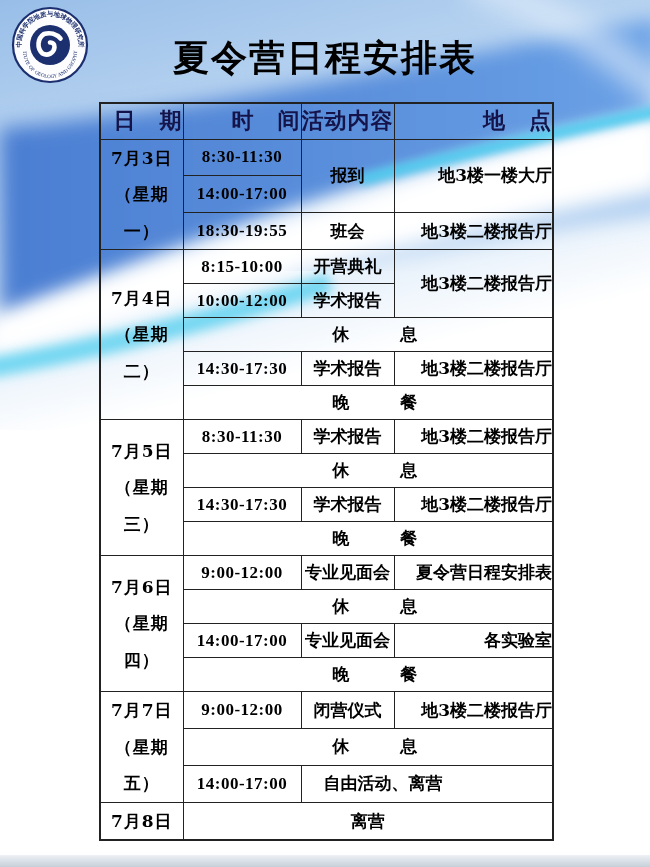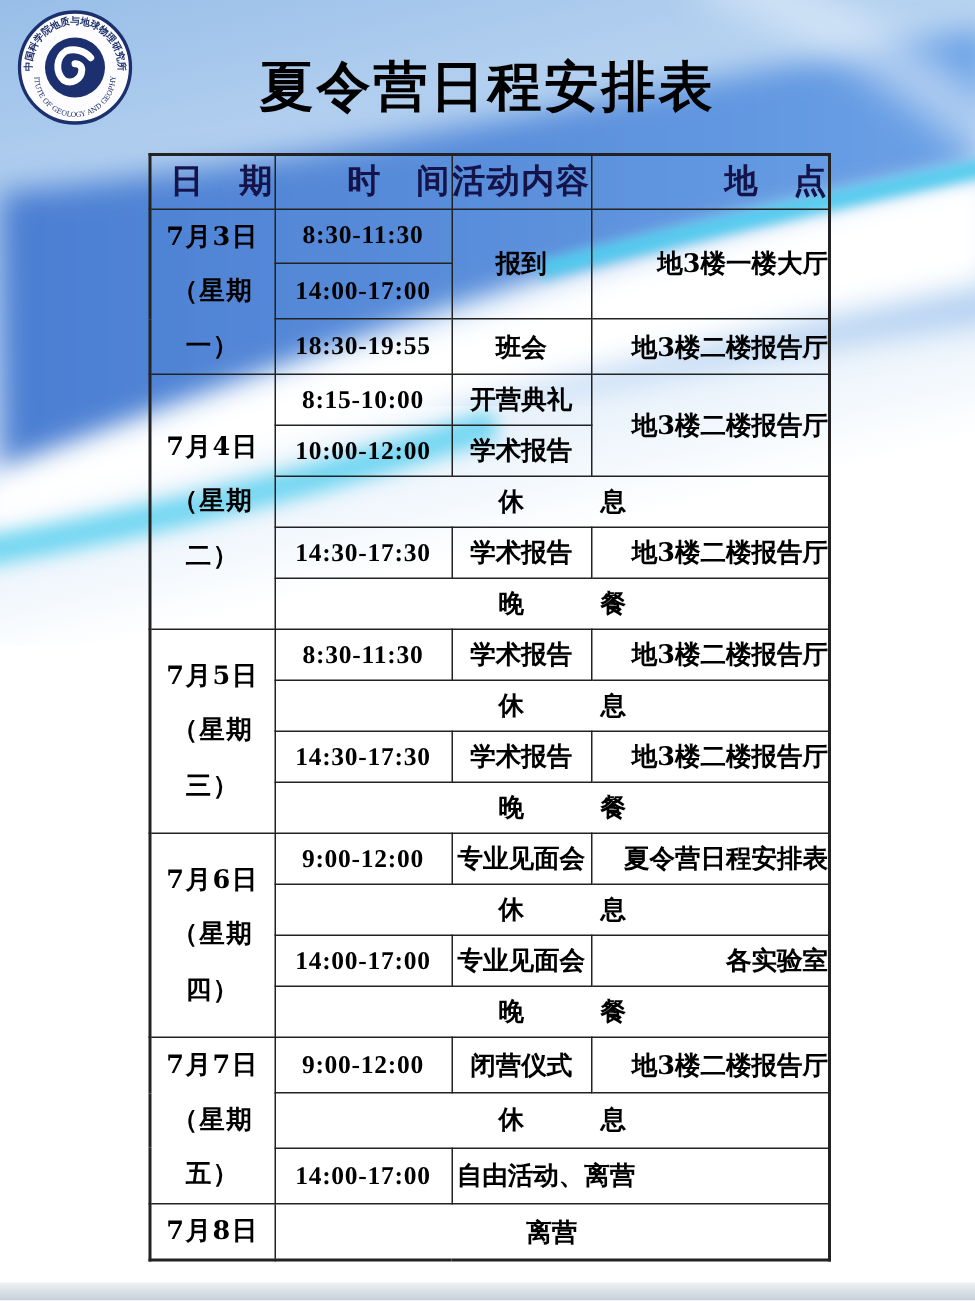--- a/index.html
+++ b/index.html
@@ -27,21 +27,21 @@
   .schedule thead tr{height:36px;}
   .schedule tbody tr{height:34px;}
   .schedule tbody tr.short{height:28px;}
   .schedule th{font-size:22px;font-weight:bold;color:#14144a;letter-spacing:1px;text-align:right;}
   .schedule td{font-size:17px;font-weight:bold;color:#000;}
   td.date{text-align:center;letter-spacing:1px;line-height:2.15;vertical-align:middle;}
   td.time{text-align:center;letter-spacing:0.5px;font-family:Liberation Serif, serif;}
   td.act{text-align:center;}
   td.loc{text-align:right;}
   td.full{text-align:center;padding-left:14px;margin-top:20px;}
-  td.wide{text-align:left;padding-left:3px;}
+  td.wide{text-align:left;padding-left:22px;}
   td.cwide{text-align:center;}
 </style>
 </head>
 <body>
 
 <div class="page">
 
   <svg class="bg" width="650" height="867" viewBox="0 0 650 867" aria-hidden="true">
     <defs>
       <linearGradient id="gBase" x1="0" y1="0" x2="0.18" y2="1">

